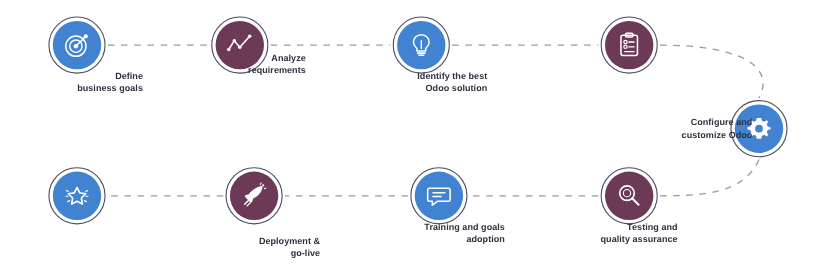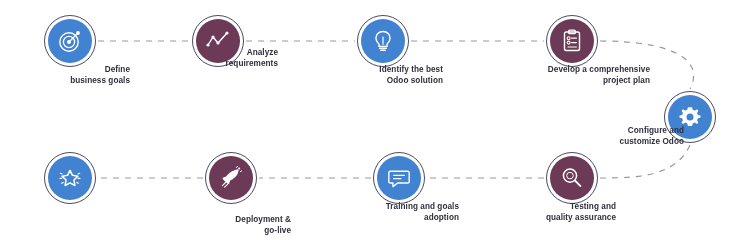--- a/index.html
+++ b/index.html
@@ -124,33 +124,31 @@
         <rect x="5.5" y="4" width="15" height="18.5" rx="1.8" fill="none" stroke="#ffffff" stroke-width="1.4"></rect>
         <rect x="9.6" y="2.2" width="6.8" height="3.4" rx="1.2" fill="none" stroke="#ffffff" stroke-width="1.3"></rect>
         <circle cx="9.6" cy="10.2" r="1.5" fill="none" stroke="#ffffff" stroke-width="1.1"></circle>
         <line x1="12.6" y1="10.2" x2="17.4" y2="10.2" stroke="#ffffff" stroke-width="1.2" stroke-linecap="round"></line>
         <circle cx="9.6" cy="14.6" r="1.5" fill="none" stroke="#ffffff" stroke-width="1.1"></circle>
         <line x1="12.6" y1="14.6" x2="17.4" y2="14.6" stroke="#ffffff" stroke-width="1.2" stroke-linecap="round"></line>
         <line x1="9" y1="19" x2="17.4" y2="19" stroke="#ffffff" stroke-width="1.2" stroke-linecap="round"></line>
       </svg>
     </span>
   </div>
-  <div class="label" style="left:495px;top:64px;width:155px;">Develop a comprehensive
-project plan</div>
 
   <div class="node blue" style="left:668px;top:95px;">
     <span class="ring"></span>
     <span class="disc">
       <svg class="glyph" width="26" height="26" viewBox="0 0 26 26">
         <path d="M13 3.2 l2.1 0 0.55 2.6 a7.9 7.9 0 0 1 2.1 0.88 l2.2 -1.45 1.5 1.5 -1.45 2.2 a7.9 7.9 0 0 1 0.88 2.1 l2.6 0.55 0 2.1 -2.6 0.55 a7.9 7.9 0 0 1 -0.88 2.1 l1.45 2.2 -1.5 1.5 -2.2 -1.45 a7.9 7.9 0 0 1 -2.1 0.88 l-0.55 2.6 -2.1 0 -2.1 0 -0.55 -2.6 a7.9 7.9 0 0 1 -2.1 -0.88 l-2.2 1.45 -1.5 -1.5 1.45 -2.2 a7.9 7.9 0 0 1 -0.88 -2.1 l-2.6 -0.55 0 -2.1 2.6 -0.55 a7.9 7.9 0 0 1 0.88 -2.1 l-1.45 -2.2 1.5 -1.5 2.2 1.45 a7.9 7.9 0 0 1 2.1 -0.88 l0.55 -2.6 z" fill="#ffffff"></path>
         <circle cx="13" cy="13" r="3.5" fill="#4183d0"></circle>
       </svg>
     </span>
   </div>
-  <div class="label left-align" style="left:586px;top:106px;width:98px;margin-top:19px;">Configure and
+  <div class="label left-align" style="left:586px;top:106px;width:98px;">Configure and
 customize Odoo</div>
 
   <div class="node purple" style="left:550px;top:156px;">
     <span class="ring"></span>
     <span class="disc">
       <svg class="glyph" width="26" height="26" viewBox="0 0 26 26">
         <circle cx="11" cy="10.6" r="6.6" fill="none" stroke="#ffffff" stroke-width="1.5"></circle>
         <circle cx="11" cy="10.6" r="3.3" fill="none" stroke="#ffffff" stroke-width="1"></circle>
         <line x1="15.9" y1="15.5" x2="21.5" y2="21.1" stroke="#ffffff" stroke-width="1.8" stroke-linecap="round"></line>
       </svg>

